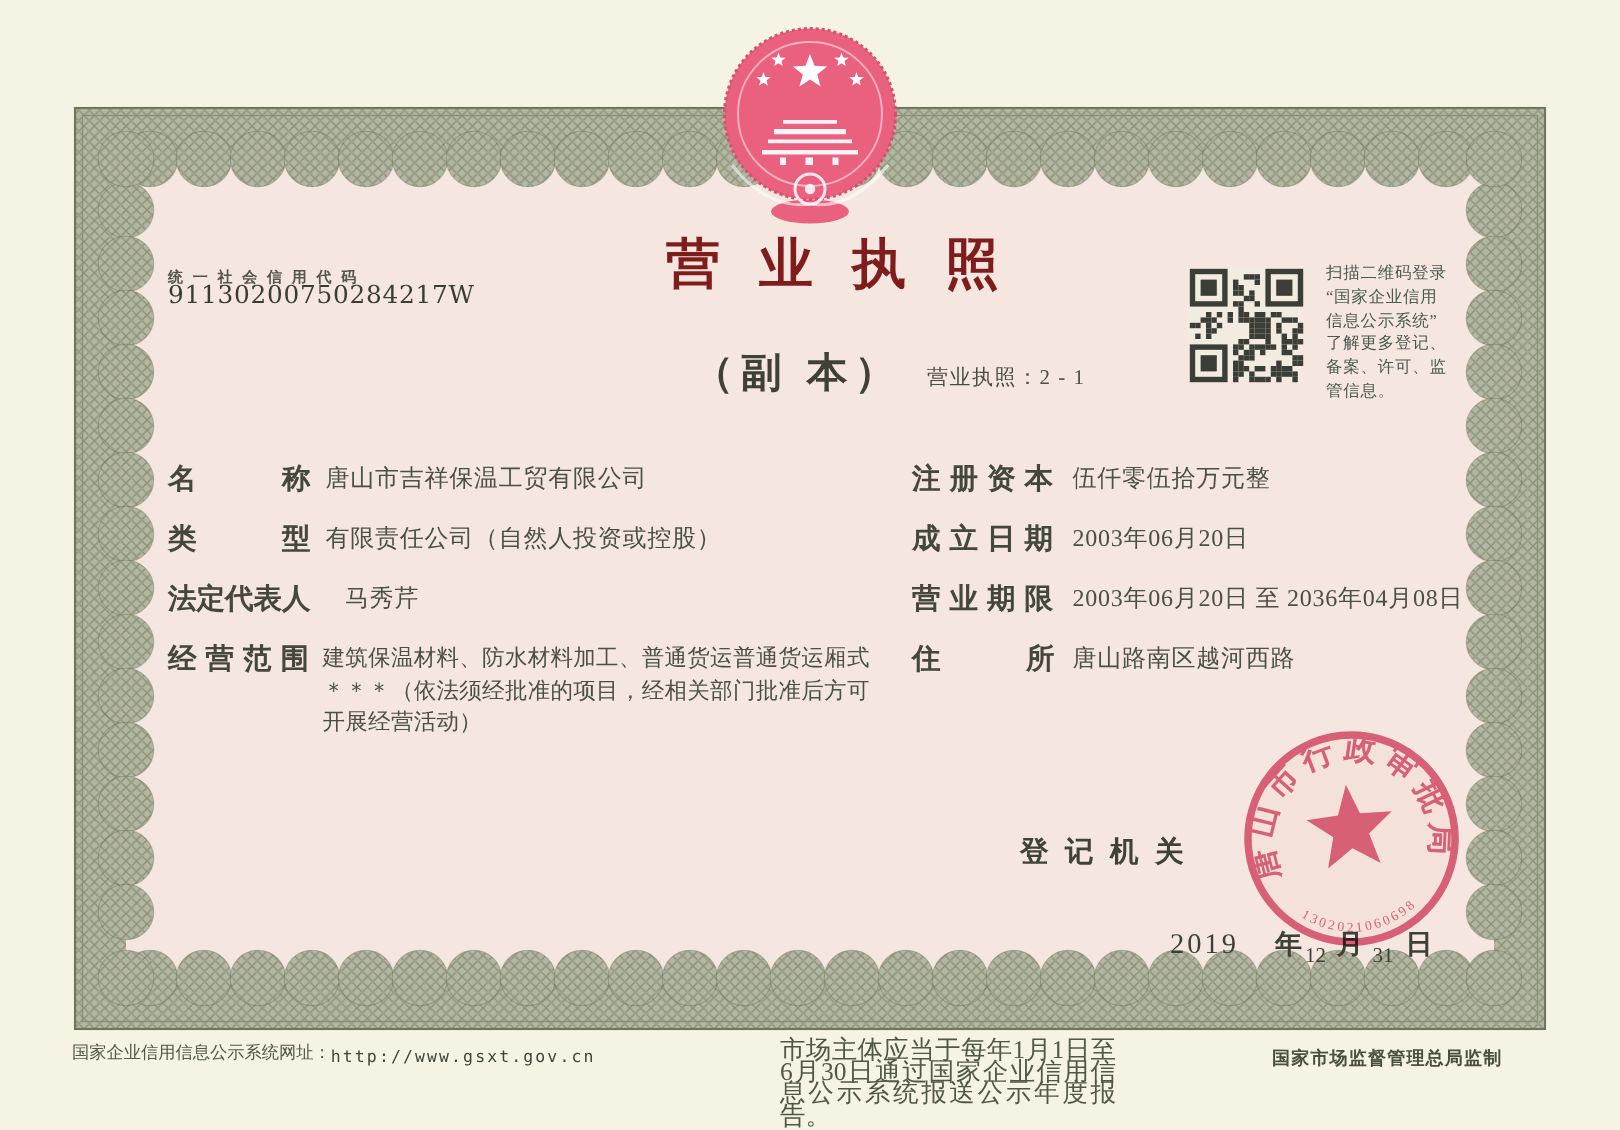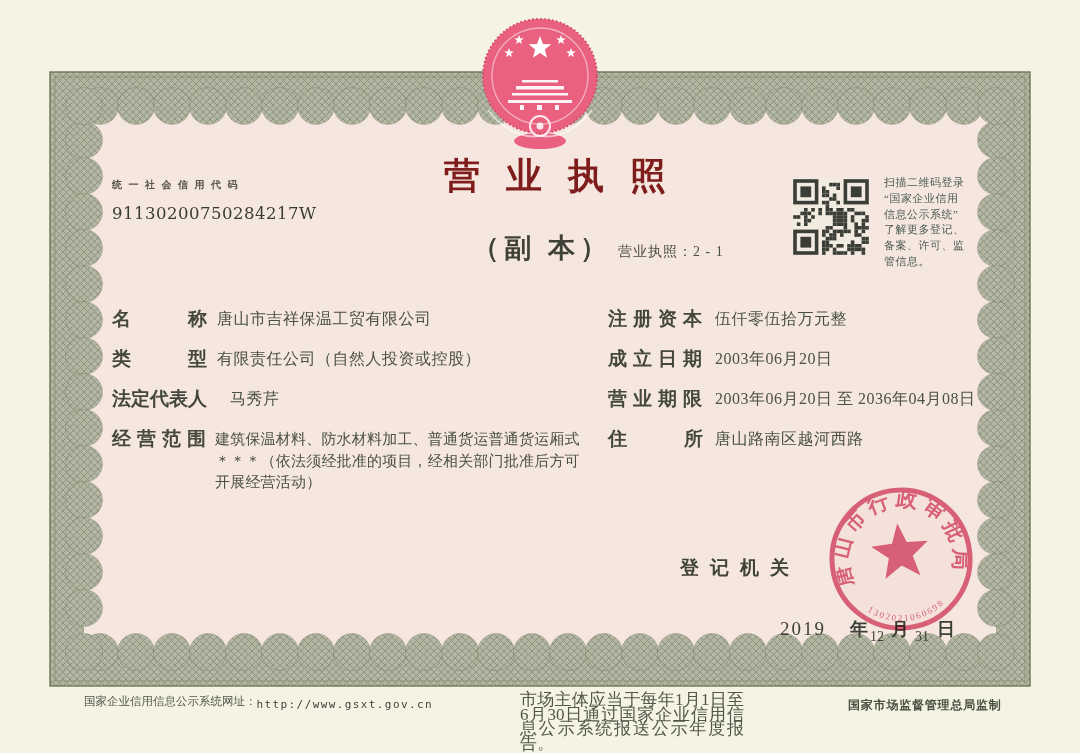--- a/index.html
+++ b/index.html
@@ -5,45 +5,45 @@
   html,body{margin:0;padding:0;}
   body{
     width:1080px;height:753px;position:relative;overflow:hidden;
     background:#f4f3e4;
     font-family:"Liberation Serif","DejaVu Serif",serif;
     color:#3f4136;
   }
   .abs{position:absolute;}
   
   .credit-label{left:112px;top:178px;font-size:10px;font-weight:600;letter-spacing:6.5px;color:#565549;}
-  .credit-code{left:112px;top:204px;font-size:16.5px;letter-spacing:.5px;color:#3a3d33;font-family:"DejaVu Serif","Liberation Serif",serif;}
+  .credit-code{left:112px;top:187px;font-size:16.5px;letter-spacing:.5px;color:#3a3d33;font-family:"DejaVu Serif","Liberation Serif",serif;}
   .title{left:392px;top:152px;width:300px;text-align:center;padding-left:26px;box-sizing:content-box;
          font-family:"Liberation Sans","DejaVu Sans",sans-serif;font-weight:900;
          font-size:36px;letter-spacing:26px;color:#7f1d1d;}
-  .subtitle{left:462px;top:230px;width:160px;text-align:center;font-size:27px;font-weight:700;letter-spacing:5px;color:#3f4136;}
+  .subtitle{left:462px;top:230px;width:160px;text-align:left;font-size:27px;font-weight:700;letter-spacing:5px;color:#3f4136;}
   .copy-no{left:618px;top:243px;font-size:14px;color:#4a4d41;letter-spacing:1px;}
   
   .qr-box{left:792px;top:177px;}
   .qr-caption{left:884px;top:175px;width:106px;font-size:11px;line-height:15.8px;color:#4a5a50;letter-spacing:.5px;}
   
   .flabel{font-size:19px;font-weight:600;color:#44473c;white-space:nowrap;}
   .lab-2{letter-spacing:57px;}
   .lab-4{letter-spacing:6px;font-family:Liberation Mono, monospace;}
   .lab-5{letter-spacing:0;}
   .fvalue{font-size:16px;color:#4b5044;letter-spacing:.5px;}
   .scope{font-size:15px;width:372px;line-height:21.5px;letter-spacing:.2px;}
   
   .reg-label{left:680px;top:555px;font-size:19px;font-weight:600;letter-spacing:11px;color:#3f4237;}
   .date-row{left:780px;top:617px;font-size:18px;color:#3c4036;white-space:nowrap;}
   .date-row .y{font-size:19px;margin-right:24px;letter-spacing:2px;}
   .date-row .unit{font-weight:600;}
   .date-row .sm{font-size:14px;position:relative;top:6px;}
   .date-row .g1{margin:0 7px 0 2px;} .date-row .g2{margin:0 8px 0 6px;}
   
-  .foot-left{left:48px;top:694px;font-size:11.5px;color:#515747;white-space:nowrap;margin-left:36px;}
+  .foot-left{left:48px;top:694px;font-size:11.5px;color:#515747;white-space:nowrap;}
   .foot-left .url{font-family:"DejaVu Sans Mono","Liberation Mono",monospace;font-size:11px;letter-spacing:1.4px;position:relative;top:3px;color:#3e4438;}
   .foot-mid{left:520px;top:693px;width:224px;font-size:17px;line-height:14.5px;color:#515747;text-align:justify;}
   .foot-right{left:848px;top:697px;font-size:12px;font-weight:600;letter-spacing:.8px;color:#4a5040;}
   svg text{font-family:"Liberation Serif","DejaVu Serif",serif;}
   .seal-svg{mix-blend-mode:multiply;}
 </style>
 </head>
 <body>
 
 <svg class="abs" style="left:0;top:0" width="1080" height="753">

